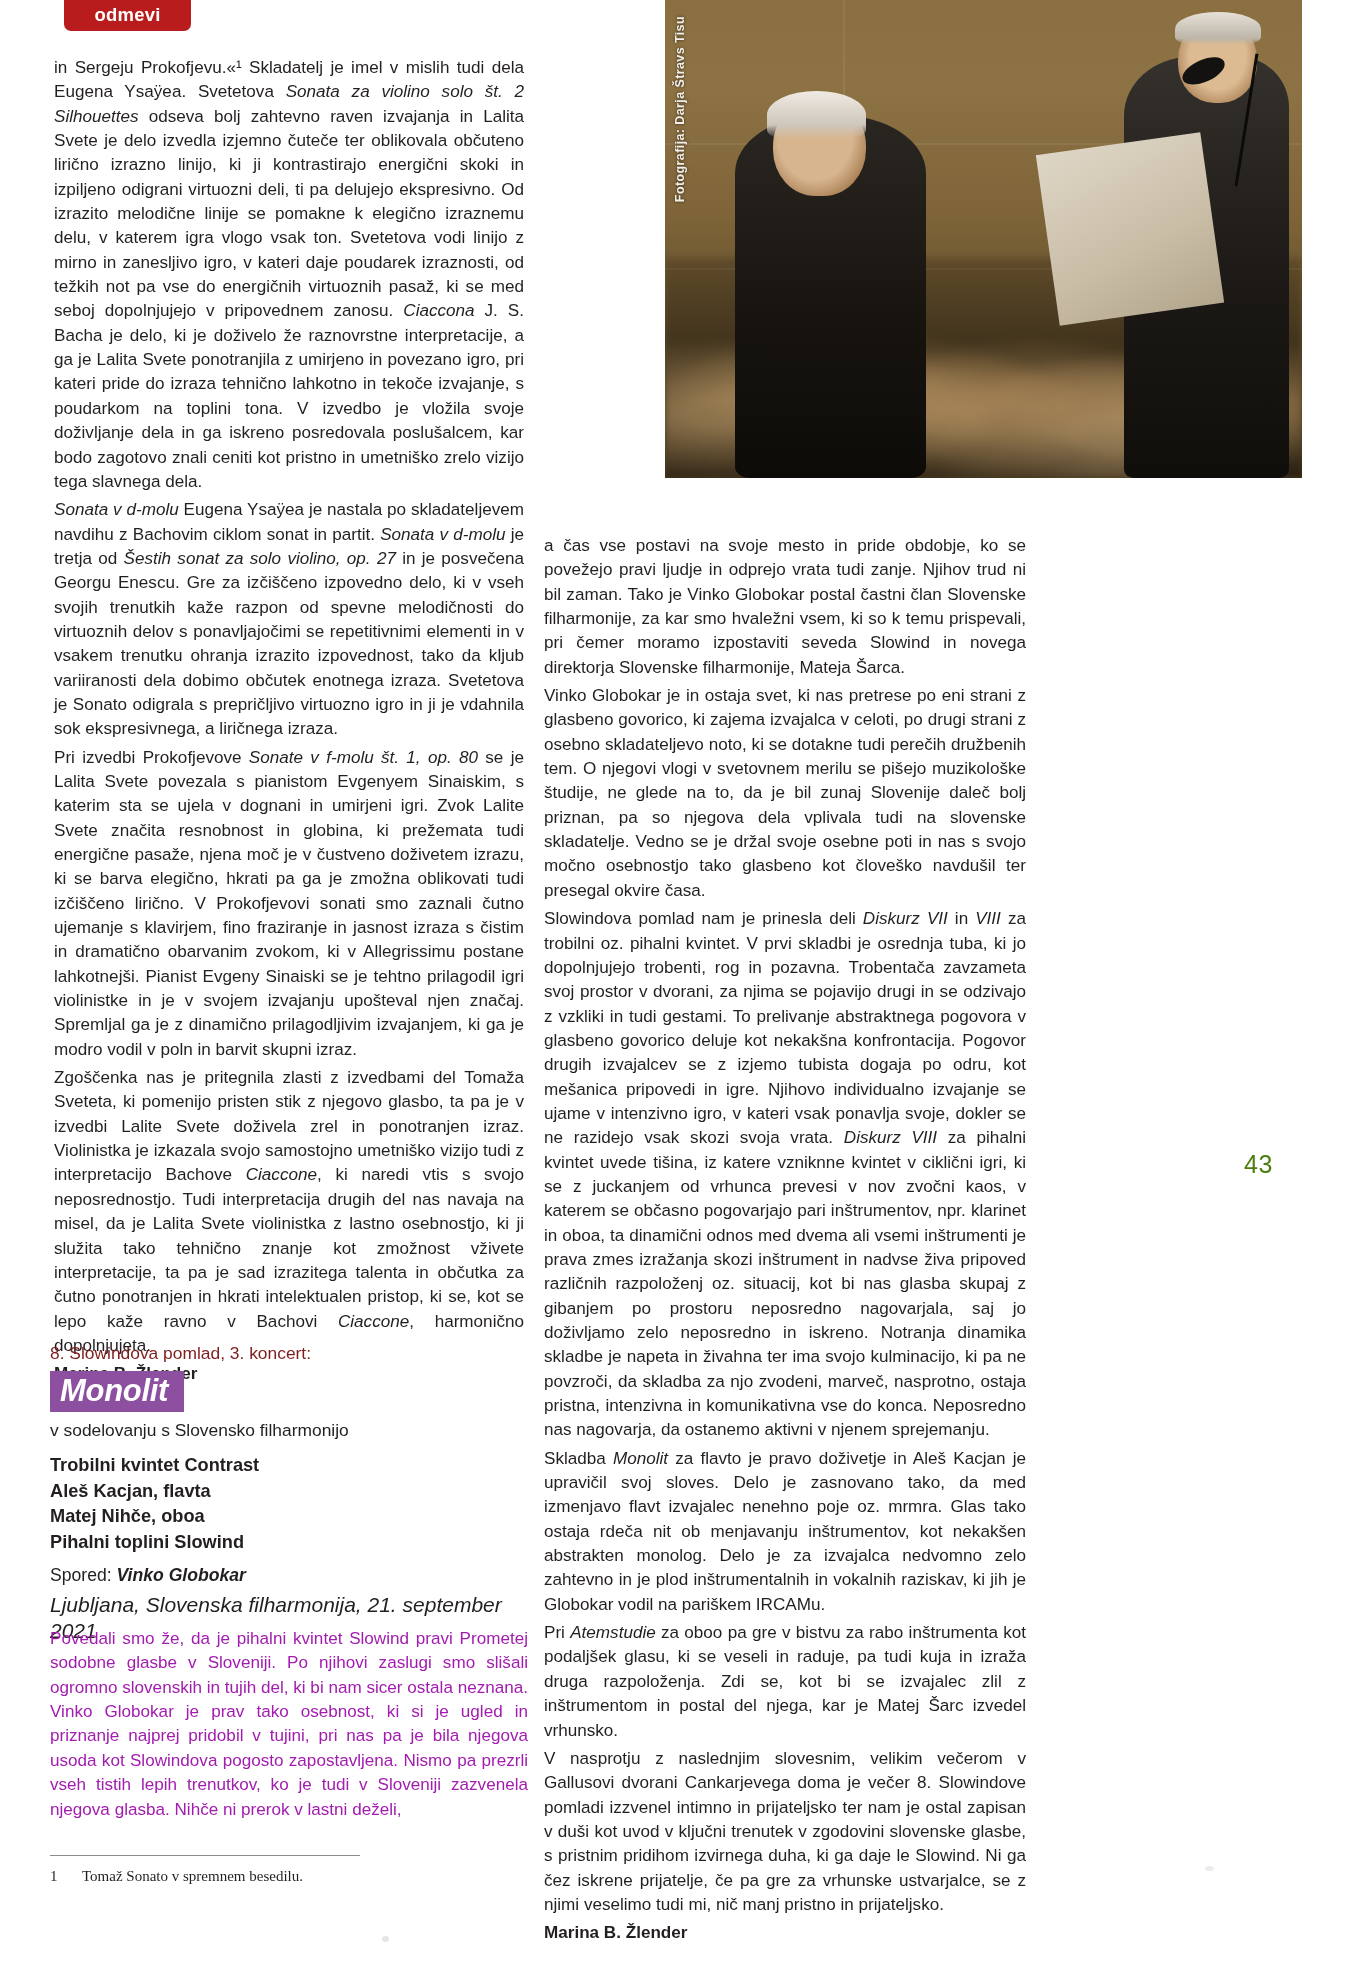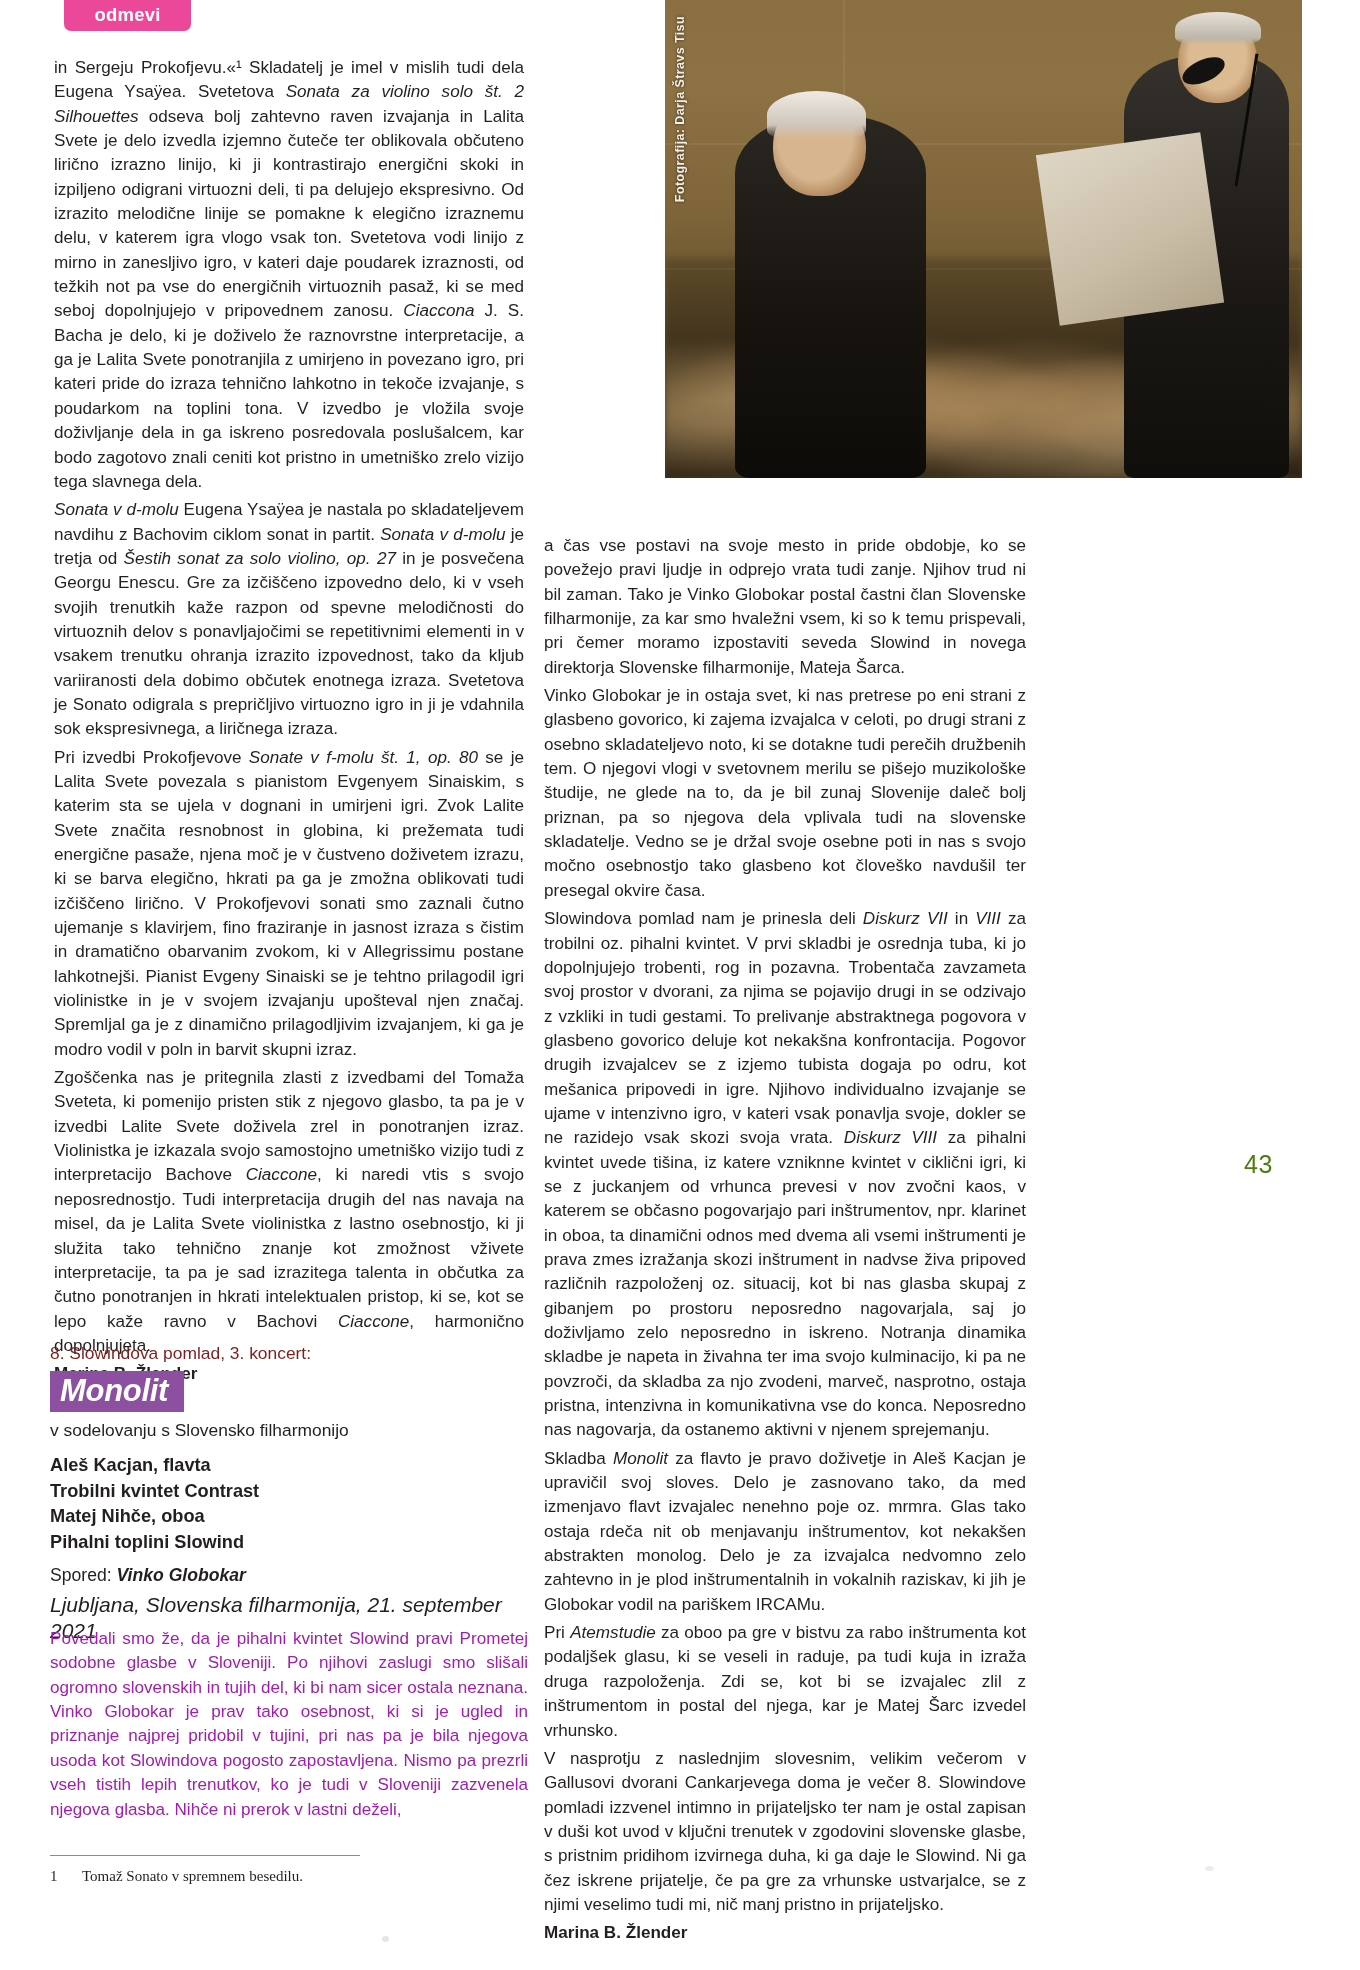--- a/index.html
+++ b/index.html
@@ -9,21 +9,21 @@
     font-family:"Liberation Sans", sans-serif;
     color:#231f20;
     position:relative;
     overflow:hidden;
   }
   .page{position:relative;width:1360px;height:1970px;}
 
   
   .tab{
     position:absolute;left:64px;top:0px;width:127px;height:31px;
-    background:#ec4899;border-radius:0 0 7px 7px;
+    background:#b91c1c;border-radius:0 0 7px 7px;
     display:flex;align-items:center;justify-content:center;
   }
   .tab span{
     color:#ffffff;font-size:18.5px;font-weight:bold;letter-spacing:.2px;
     line-height:1;padding-bottom:1px;
   }
 
   
   .photo{
     position:absolute;left:665px;top:0px;width:637px;height:478px;
@@ -193,22 +193,22 @@
     <p class="sig">Marina B. Žlender</p>
   </div>
 
   <div class="concert">
     <div class="kicker">8. Slowindova pomlad, 3. koncert:</div>
     <div class="badge">
       <span>Monolit</span>
     </div>
     <div class="collab">v sodelovanju s Slovensko filharmonijo</div>
     <div class="performers">
+      <div>Trobilni kvintet Contrast</div>
       <div>Aleš Kacjan, flavta</div>
-      <div>Trobilni kvintet Contrast</div>
       <div>Matej Nihče, oboa</div>
       <div>Pihalni toplini Slowind</div>
     </div>
     <div class="program">
       <span>Spored:</span>
       <b>Vinko Globokar</b>
     </div>
     <div class="venue">Ljubljana, Slovenska filharmonija, 21. september 2021</div>
   </div>
 

